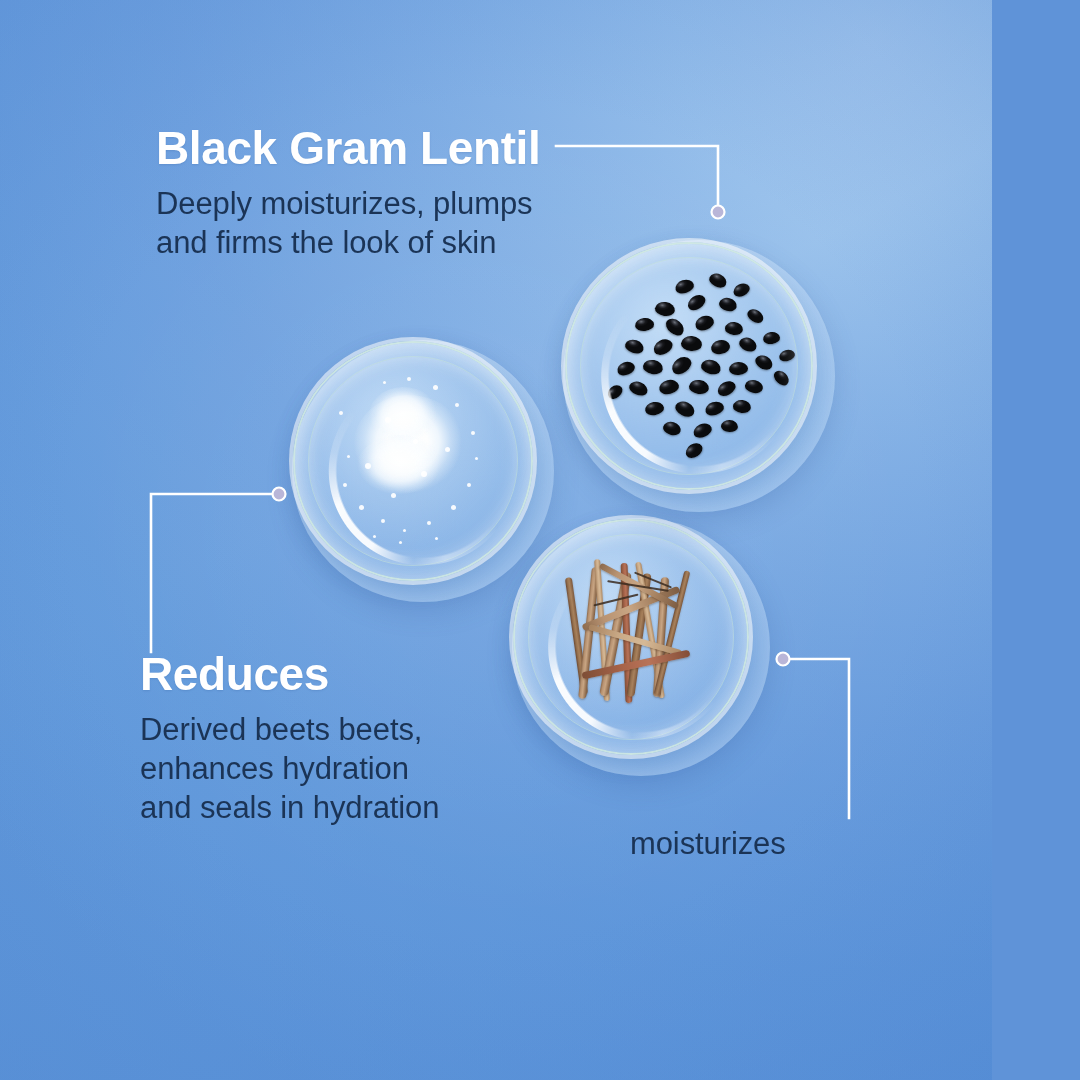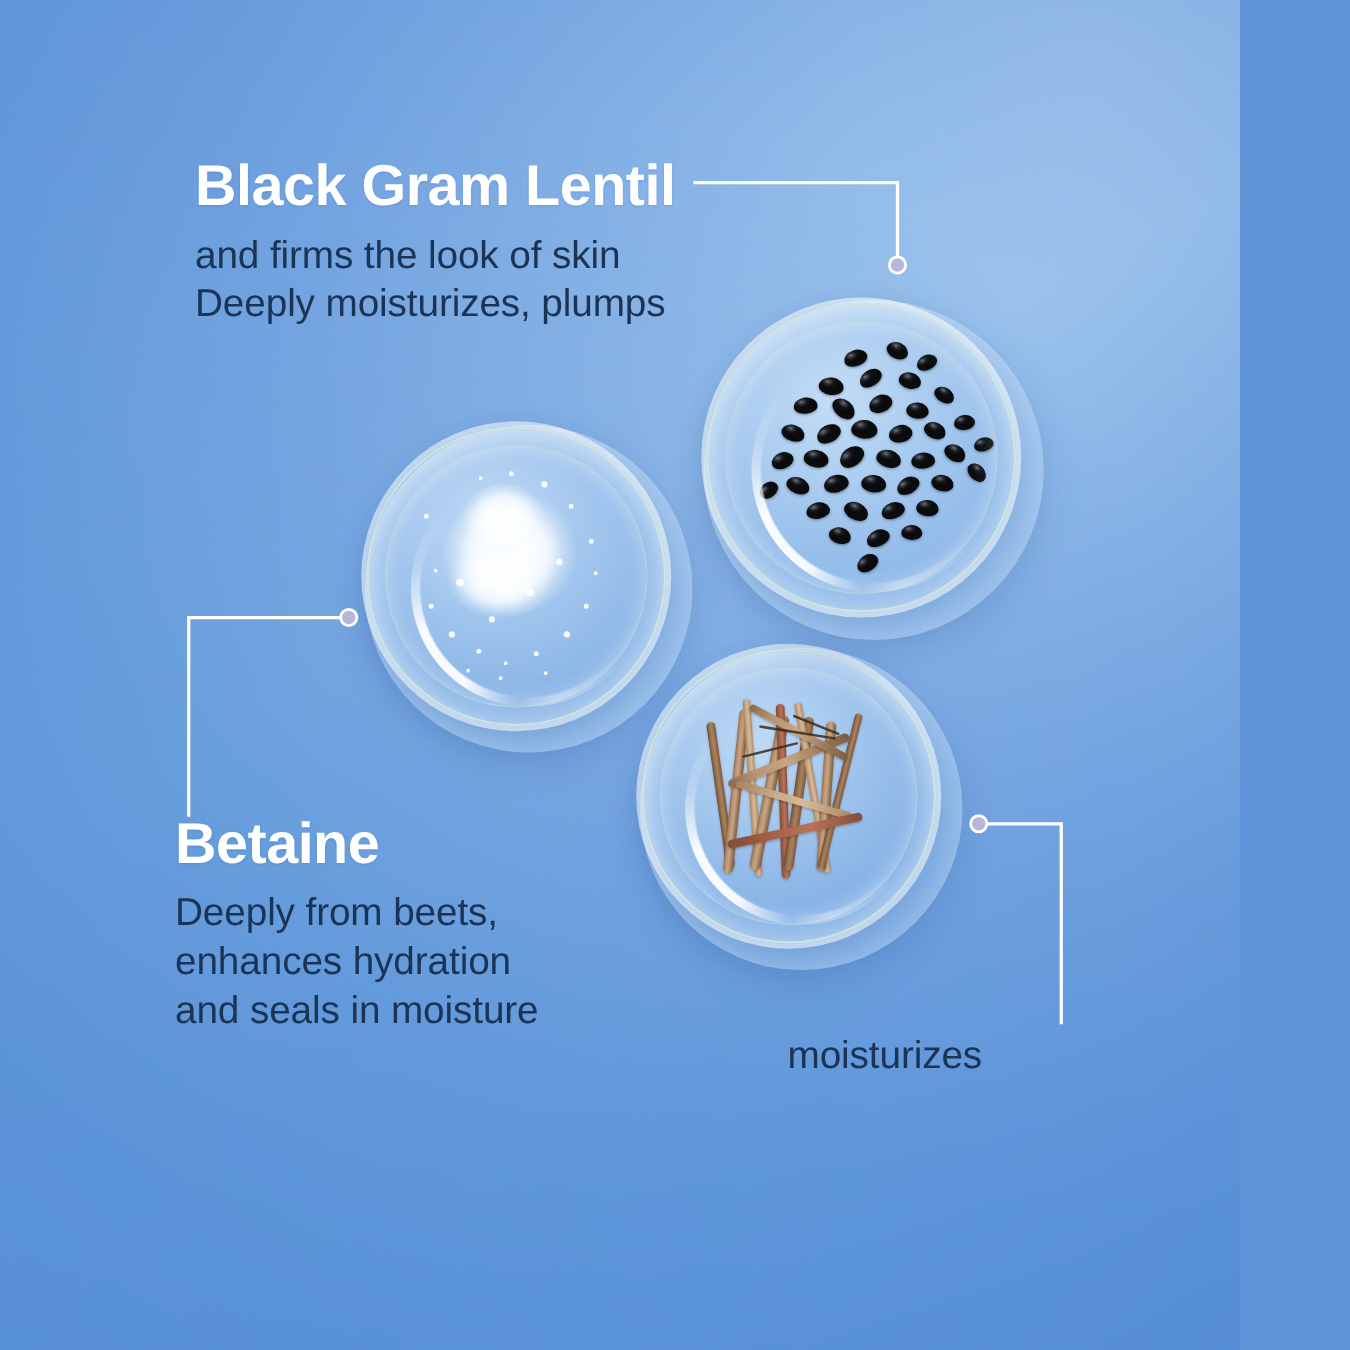--- a/index.html
+++ b/index.html
@@ -295,31 +295,31 @@
     <g>
       <circle cx="718" cy="212" r="6.5" fill="#b9b6d8" stroke="#ffffff" stroke-width="2.2"></circle>
       <circle cx="279" cy="494" r="6.5" fill="#b9b6d8" stroke="#ffffff" stroke-width="2.2"></circle>
       <circle cx="783" cy="659" r="6.5" fill="#b9b6d8" stroke="#ffffff" stroke-width="2.2"></circle>
     </g>
   </svg>
 
   <div class="block" id="blk-lentil">
     <div class="title">Black Gram Lentil</div>
     <div class="desc">
+      <span class="ln">Deeply moisturizes, plumps</span>
       <span class="ln">and firms the look of skin</span>
-      <span class="ln">Deeply moisturizes, plumps</span>
     </div>
   </div>
 
   <div class="block" id="blk-betaine">
-    <div class="title">Betaine</div>
+    <div class="title">Reduces</div>
     <div class="desc">
-      <span class="ln">Deeply from beets,</span>
+      <span class="ln">Derived beets beets,</span>
       <span class="ln">enhances hydration</span>
-      <span class="ln">and seals in moisture</span>
+      <span class="ln">and seals in hydration</span>
     </div>
   </div>
 
   <div class="block" id="blk-manjistha">
     <div class="desc">
       <span class="ln">moisturizes</span>
     </div>
   </div>
 
 </div>

